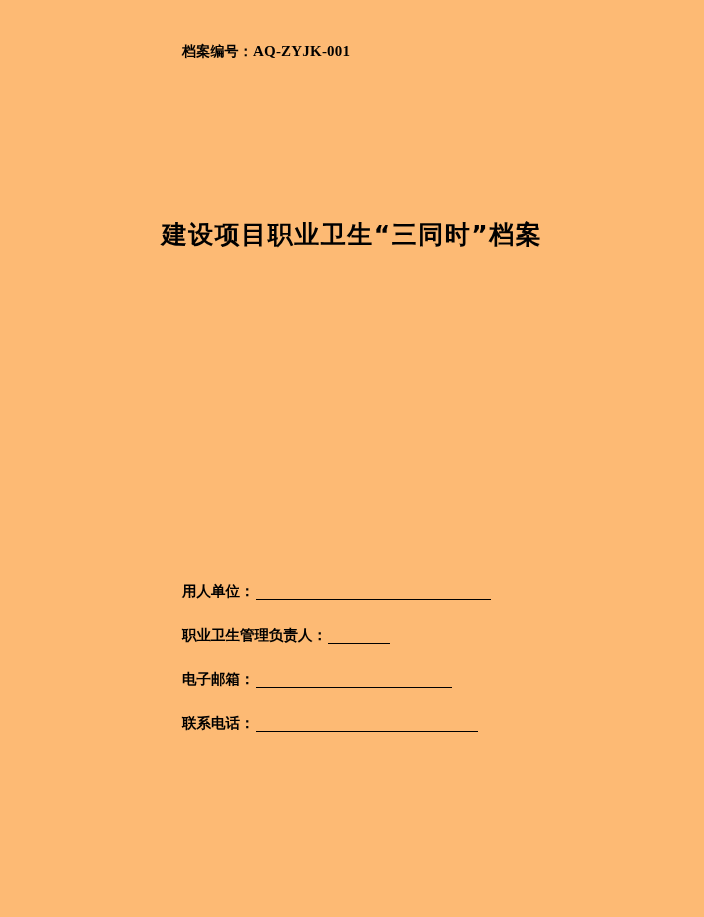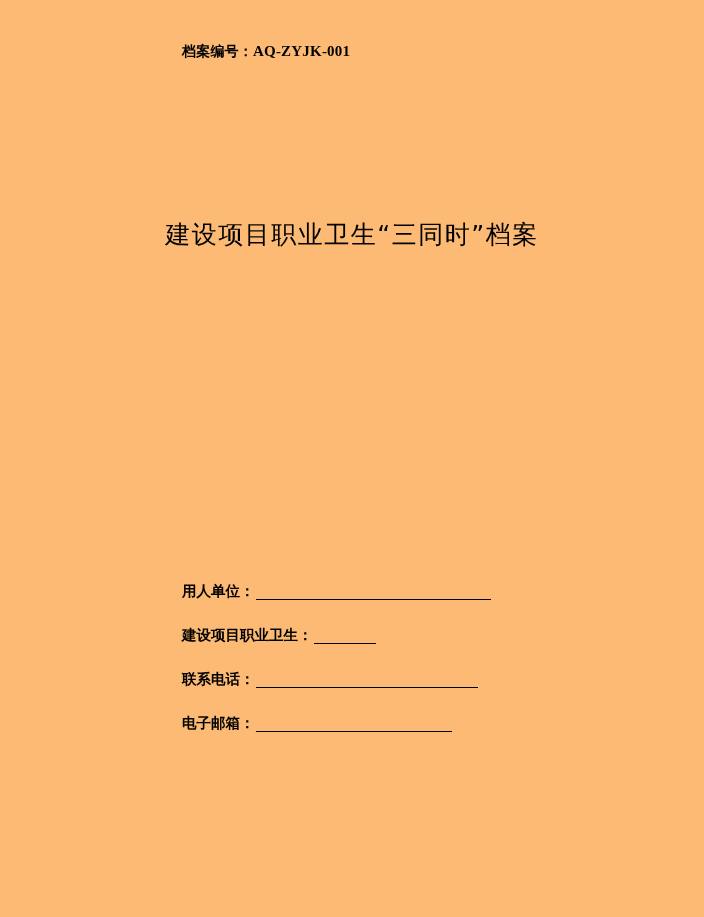--- a/index.html
+++ b/index.html
@@ -41,21 +41,21 @@
     font-size: 15px;
   }
   
   .doc-title {
     position: absolute;
     left: 0;
     right: 0;
     top: 218px;
     text-align: center;
     font-family: "DejaVu Sans", "Liberation Sans", sans-serif;
-    font-weight: normal;
+    font-weight: bold;
     font-size: 25px;
     letter-spacing: 1.5px;
     color: #000000;
   }
   
   .fields {
     position: absolute;
     left: 182px;
     top: 578px;
     width: 420px;
@@ -98,29 +98,29 @@
   <div class="doc-title">建设项目职业卫生“三同时”档案</div>
 
   <div class="fields">
 
     <div class="field-row">
       <span class="field-label">用人单位：</span>
       <span class="field-line w-1"></span>
     </div>
 
     <div class="field-row">
-      <span class="field-label">建设项目职业卫生：</span>
+      <span class="field-label">职业卫生管理负责人：</span>
       <span class="field-line w-2"></span>
+    </div>
+
+    <div class="field-row">
+      <span class="field-label">电子邮箱：</span>
+      <span class="field-line w-4"></span>
     </div>
 
     <div class="field-row">
       <span class="field-label">联系电话：</span>
       <span class="field-line w-3"></span>
     </div>
 
-    <div class="field-row">
-      <span class="field-label">电子邮箱：</span>
-      <span class="field-line w-4"></span>
-    </div>
-
   </div>
 
 </div>
 
 </body></html>

